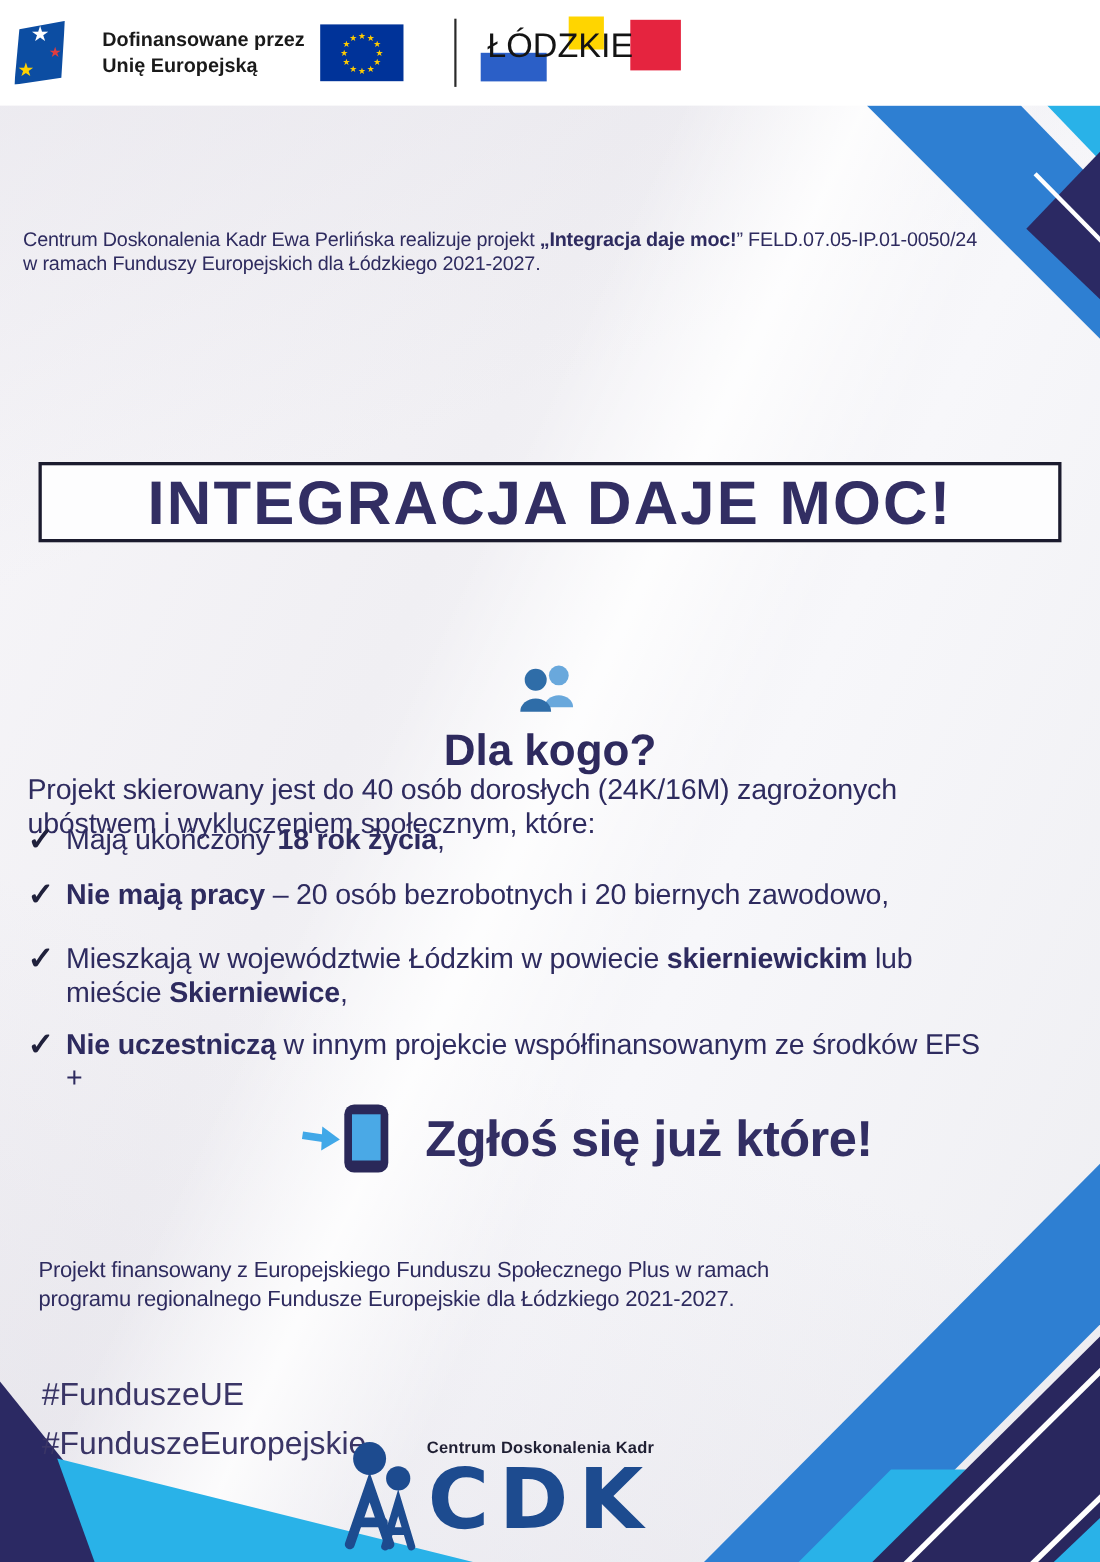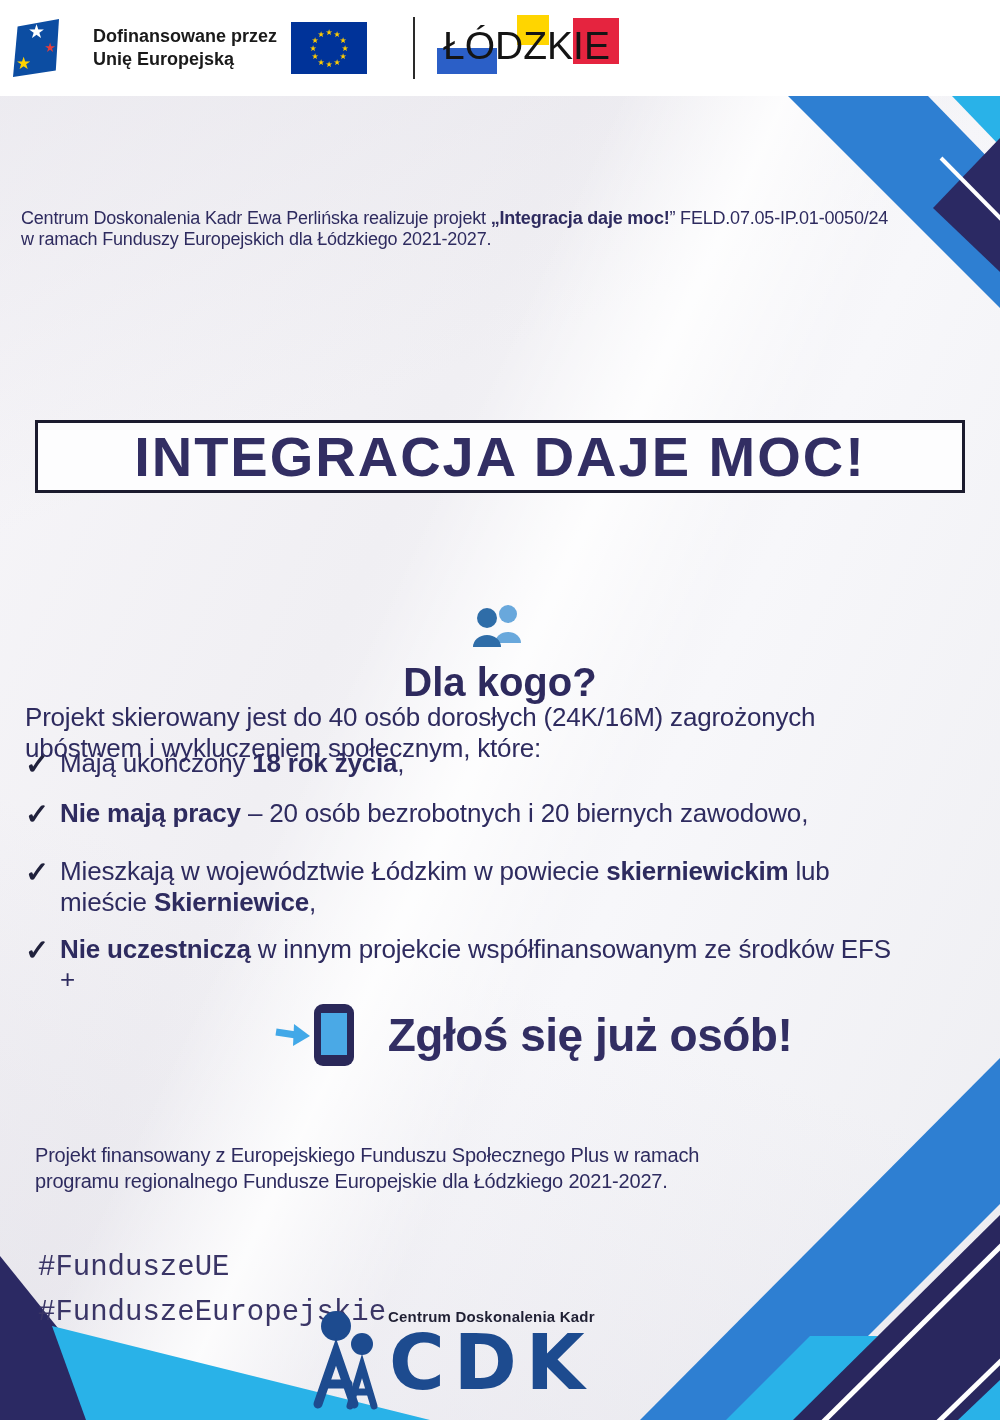--- a/index.html
+++ b/index.html
@@ -38,21 +38,21 @@
   .pl-text{margin-left:16px;}
   .eu-text{margin-left:34px;text-align:left;font-size:18px;}
   .eu-flag{margin-left:14px;}
   .hdr-divider{width:2px;height:62px;background:#2a2a2a;margin-left:46px;}
   .lodzkie{position:relative;width:186px;height:52px;margin-left:28px;}
   .lodzkie .rect{position:absolute;}
   .lodzkie .blue{left:-6px;top:26px;width:60px;height:26px;background:#2b5fc7;}
   .lodzkie .yellow{left:74px;top:-7px;width:32px;height:30px;background:#ffd500;}
   .lodzkie .red{left:130px;top:-4px;width:46px;height:46px;background:#e5243f;}
   .lodzkie .word{
-    position:absolute;left:0;top:2px;font-size:39px;font-weight:200;letter-spacing:0px;
+    position:absolute;left:0;top:2px;font-size:31px;font-weight:200;letter-spacing:0px;
     color:#141414;font-family:"Liberation Sans",sans-serif;
   }
   
   .decor{position:absolute;inset:0;z-index:1;pointer-events:none;}
   
   .content{position:absolute;inset:0;z-index:2;}
   .intro{
     position:absolute;left:21px;top:190px;width:880px;
     font-size:18px;line-height:1.17;color:#2e2b5f;letter-spacing:-0.2px;
   }
@@ -86,21 +86,21 @@
   .cta{
     position:absolute;left:0;top:1002px;width:100%;
     display:flex;align-items:center;justify-content:center;gap:14px;
     transform:translateX(32px);
   }
   .cta .t{font-size:46px;font-weight:700;color:#322e63;letter-spacing:-0.5px;}
   .funding{
     position:absolute;left:35px;top:1122px;width:680px;
     font-size:20px;line-height:1.3;color:#2e2b5f;letter-spacing:-0.2px;
   }
-  .hashtags{position:absolute;left:38px;top:1246px;font-size:29px;line-height:1.55;color:#3a3566;font-family:Liberation Mono, monospace;}
+  .hashtags{position:absolute;left:38px;top:1246px;font-size:29px;line-height:1.55;color:#3a3566;}
   .cdk{
     position:absolute;left:306px;top:1308px;display:flex;align-items:flex-start;gap:4px;
   }
   .cdk-textcol{display:flex;flex-direction:column;align-items:center;}
   .cdk-name{font-size:15px;font-weight:700;color:#1f1f33;letter-spacing:0.2px;text-align:right;}
   .cdk-abbr{
     font-size:76px;font-weight:800;color:#1d4b8f;letter-spacing:9px;line-height:0.95;
     margin-top:2px;font-family:"DejaVu Sans","Liberation Sans",sans-serif;
   }
 </style>
@@ -212,21 +212,21 @@
       </div>
     </div>
 
     <div class="cta">
       <svg width="102" height="66" viewBox="0 0 102 66">
         <line x1="4" y1="30" x2="24" y2="33" stroke="#41a8e8" stroke-width="7"></line>
         <polygon points="22,22 38,34 21,44" fill="#41a8e8"></polygon>
         <rect x="42" y="2" width="40" height="62" rx="9" fill="#2a2859"></rect>
         <rect x="49" y="11" width="26" height="42" fill="#4aa9e6"></rect>
       </svg>
-      <span class="t">Zgłoś się już osób!</span>
+      <span class="t">Zgłoś się już które!</span>
     </div>
 
     <p class="funding">Projekt finansowany z Europejskiego Funduszu Społecznego Plus w ramach programu regionalnego Fundusze Europejskie dla Łódzkiego 2021-2027.</p>
 
     <div class="hashtags">
       <div>#FunduszeUE</div>
       <div>#FunduszeEuropejskie</div>
     </div>
 
     <div class="cdk">

